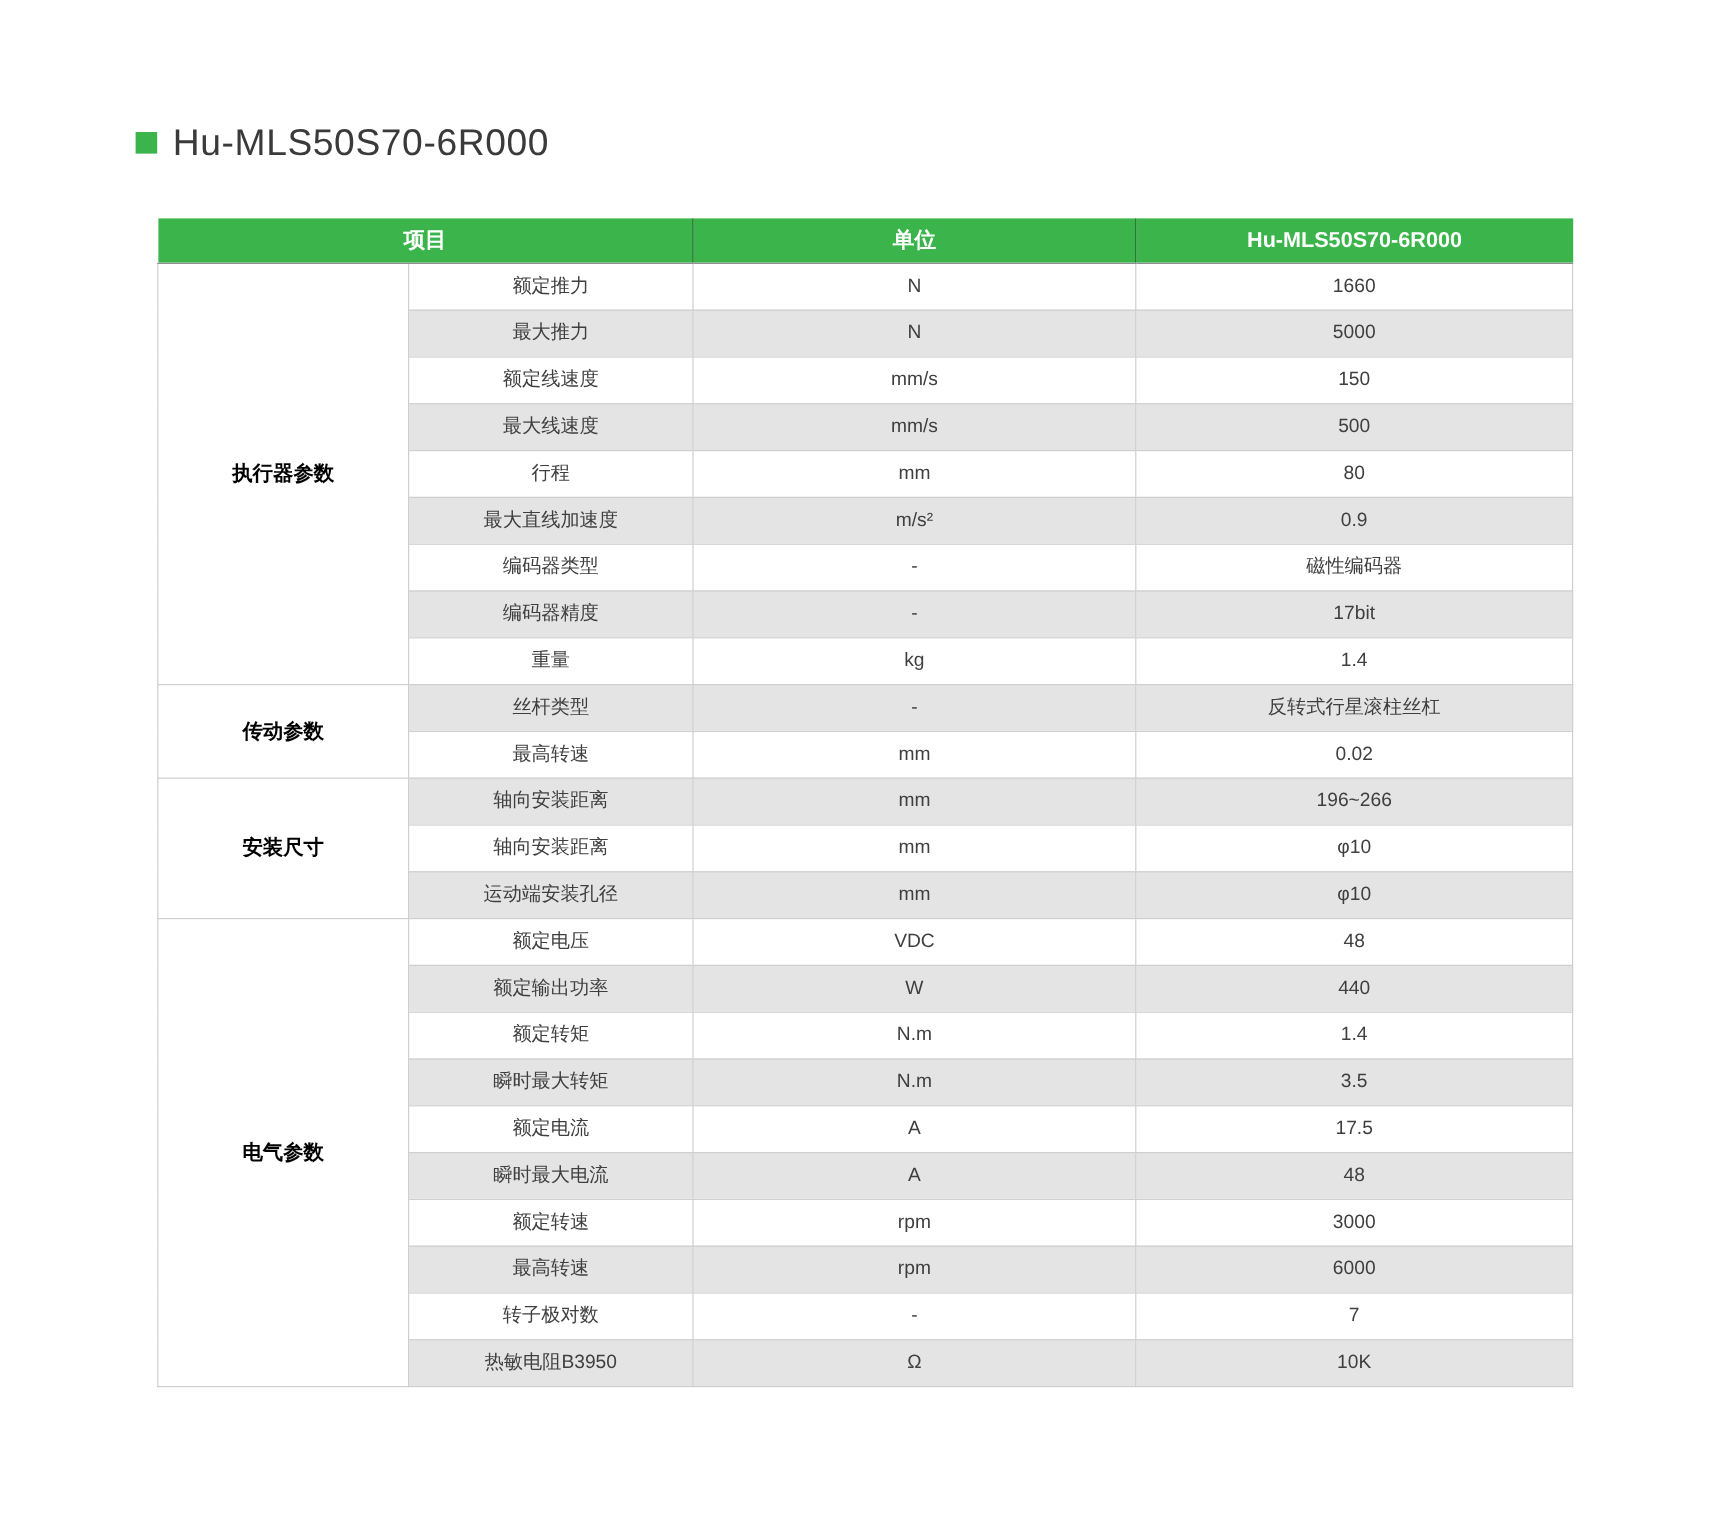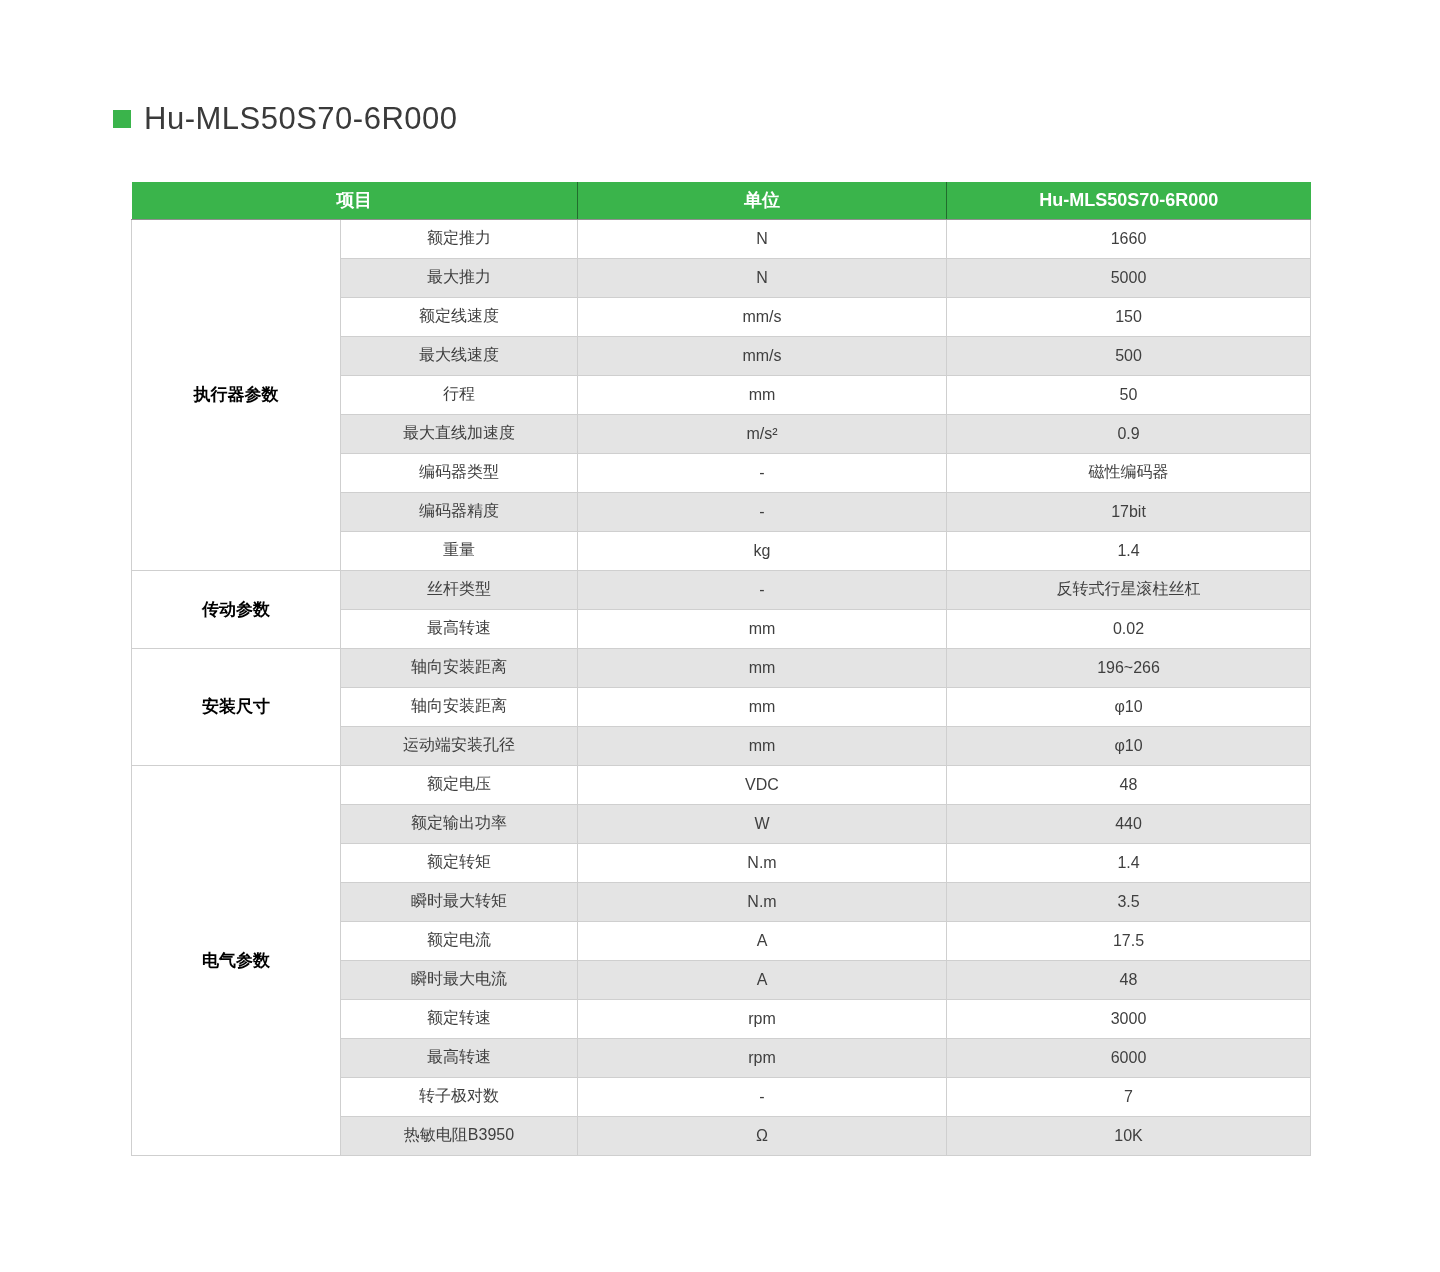--- a/index.html
+++ b/index.html
@@ -121,21 +121,21 @@
         <td class="c">150</td>
       </tr>
       <tr>
         <td class="c">最大线速度</td>
         <td class="c">mm/s</td>
         <td class="c">500</td>
       </tr>
       <tr>
         <td class="c">行程</td>
         <td class="c">mm</td>
-        <td class="c">50</td>
+        <td class="c">80</td>
       </tr>
       <tr>
         <td class="c">最大直线加速度</td>
         <td class="c">m/s²</td>
         <td class="c">0.9</td>
       </tr>
       <tr>
         <td class="c">编码器类型</td>
         <td class="c">-</td>
         <td class="c">磁性编码器</td>

